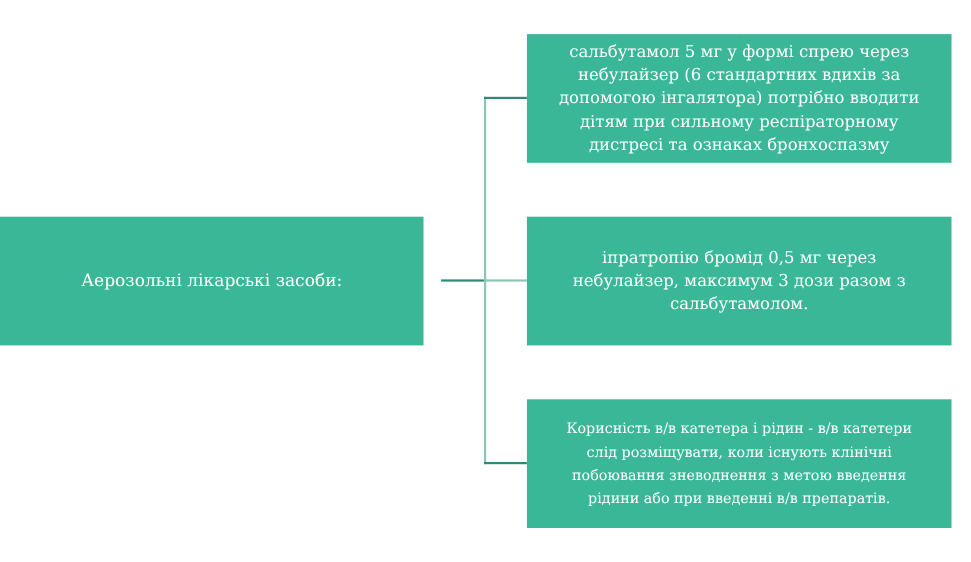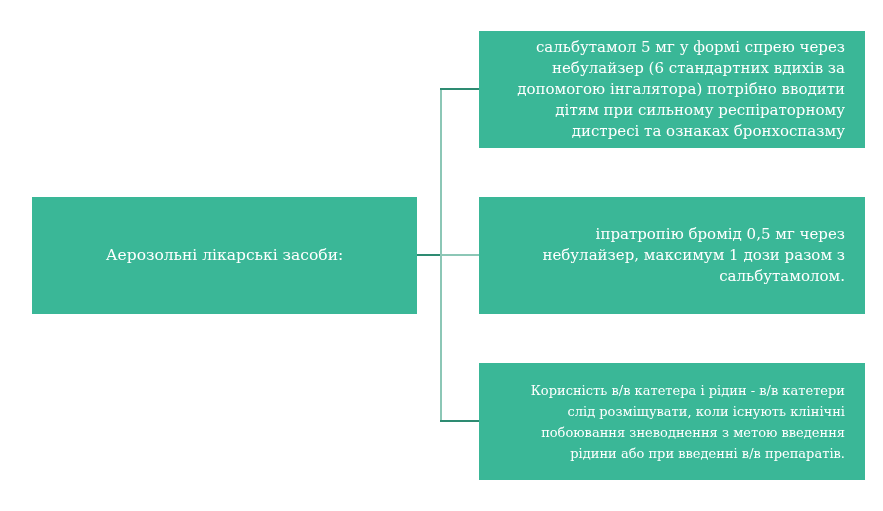--- a/index.html
+++ b/index.html
@@ -14,31 +14,31 @@
       overflow: hidden;
       font-family: "DejaVu Serif", "Liberation Serif", serif;
     }
     .node {
       position: absolute;
       background: #3ab797;
       color: #ffffff;
       display: flex;
       align-items: center;
       justify-content: center;
-      text-align: right;
+      text-align: center;
       box-sizing: border-box;
       padding: 0 20px;
       font-size: 15px;
       line-height: 21px;
     }
     .node .txt {
       display: block;
     }
     .root {
-      left: 32px;
+      left: 0;
       top: 197px;
       width: 385px;
       height: 117px;
       font-size: 15.5px;
     }
     .child {
       left: 479px;
       width: 386px;
       height: 117px;
     }
@@ -66,18 +66,18 @@
 
 <div class="node root">
   <span class="txt">Аерозольні лікарські засоби:</span>
 </div>
 
 <div class="node child c1">
   <span class="txt">сальбутамол 5 мг у формі спрею через небулайзер (6 стандартних вдихів за допомогою інгалятора) потрібно вводити дітям при сильному респіраторному дистресі та ознаках бронхоспазму</span>
 </div>
 
 <div class="node child c2">
-  <span class="txt">іпратропію бромід 0,5 мг через небулайзер, максимум 1 дози разом з сальбутамолом.</span>
+  <span class="txt">іпратропію бромід 0,5 мг через небулайзер, максимум 3 дози разом з сальбутамолом.</span>
 </div>
 
 <div class="node child c3">
   <span class="txt">Корисність в/в катетера і рідин - в/в катетери слід розміщувати, коли існують клінічні побоювання зневоднення з метою введення рідини або при введенні в/в препаратів.</span>
 </div>
 
 </body></html>

